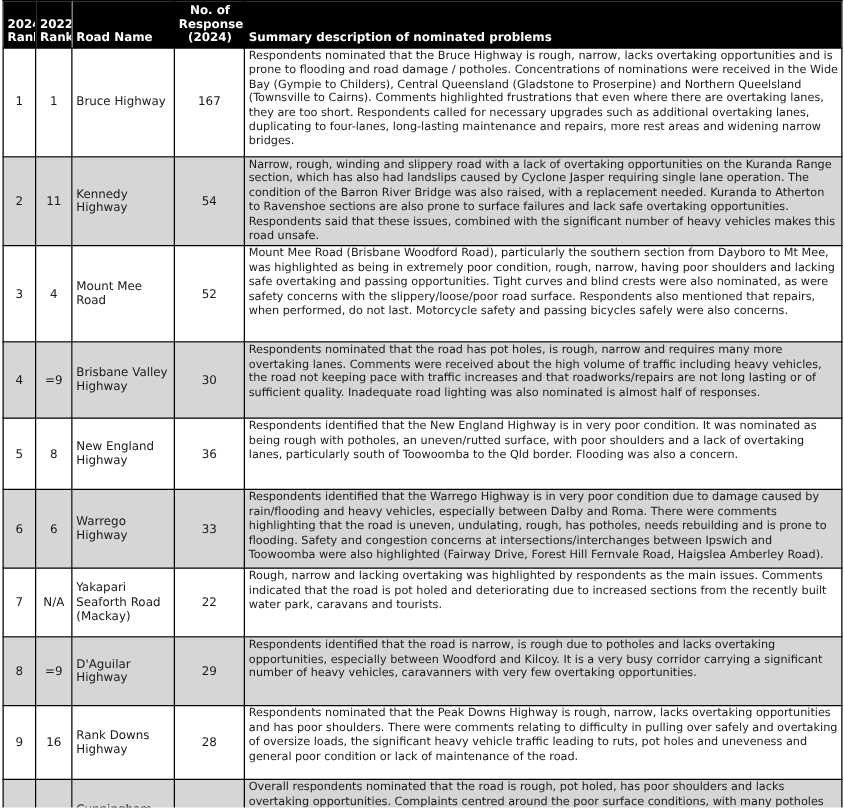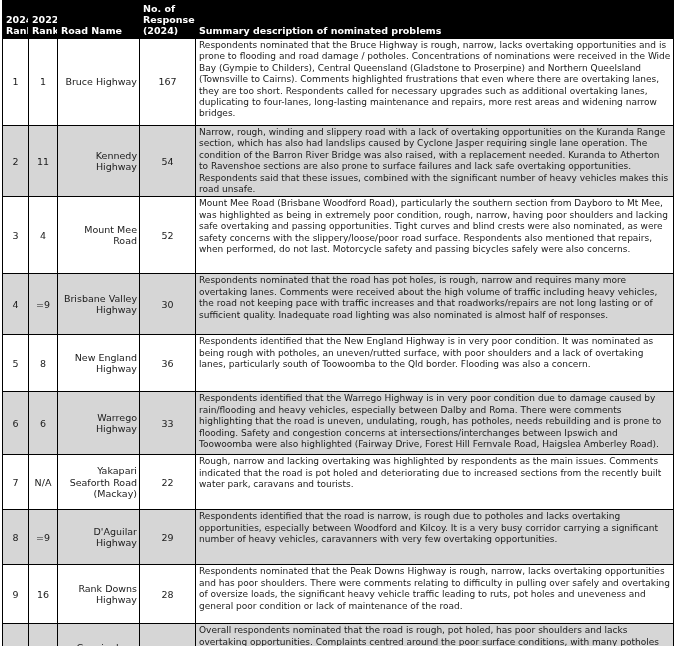--- a/index.html
+++ b/index.html
@@ -30,32 +30,32 @@
     overflow:hidden;
   }
   thead th{
     background:var(--header-bg);
     color:var(--header-text);
     font-size:9.5px;font-weight:bold;
     vertical-align:bottom;text-align:left;
     padding:2px 2px 2px 3px;height:31px;line-height:11px;
     border-color:var(--header-bg);
   }
-  thead th.center{text-align:left;}
+  thead th.center{text-align:center;}
   tbody td{
     font-size:9px;line-height:11.4px;
     background:var(--row-bg);
   }
   tbody tr:nth-child(even) td{background:var(--row-alt-bg);}
   td.num,td.rank{
     text-align:center;vertical-align:middle;
     font-size:9.5px;padding:1px;
   }
   td.road{
-    text-align:right;vertical-align:middle;
+    text-align:left;vertical-align:middle;
     font-size:9.5px;line-height:11.5px;padding:1px 2px 1px 3px;
   }
   td.summary{
     text-align:left;vertical-align:top;
     padding:1px 2px 1px 3px;
   }
   tr.r1  td{height:84px}
   tr.r2  td{height:68px}
   tr.r3  td{height:74px}
   tr.r4  td{height:58px}

